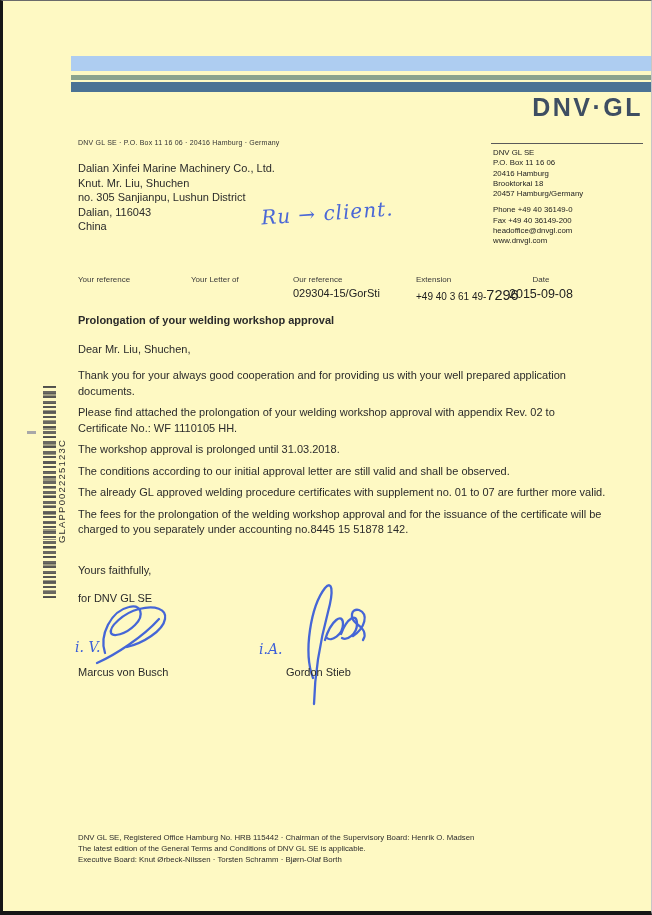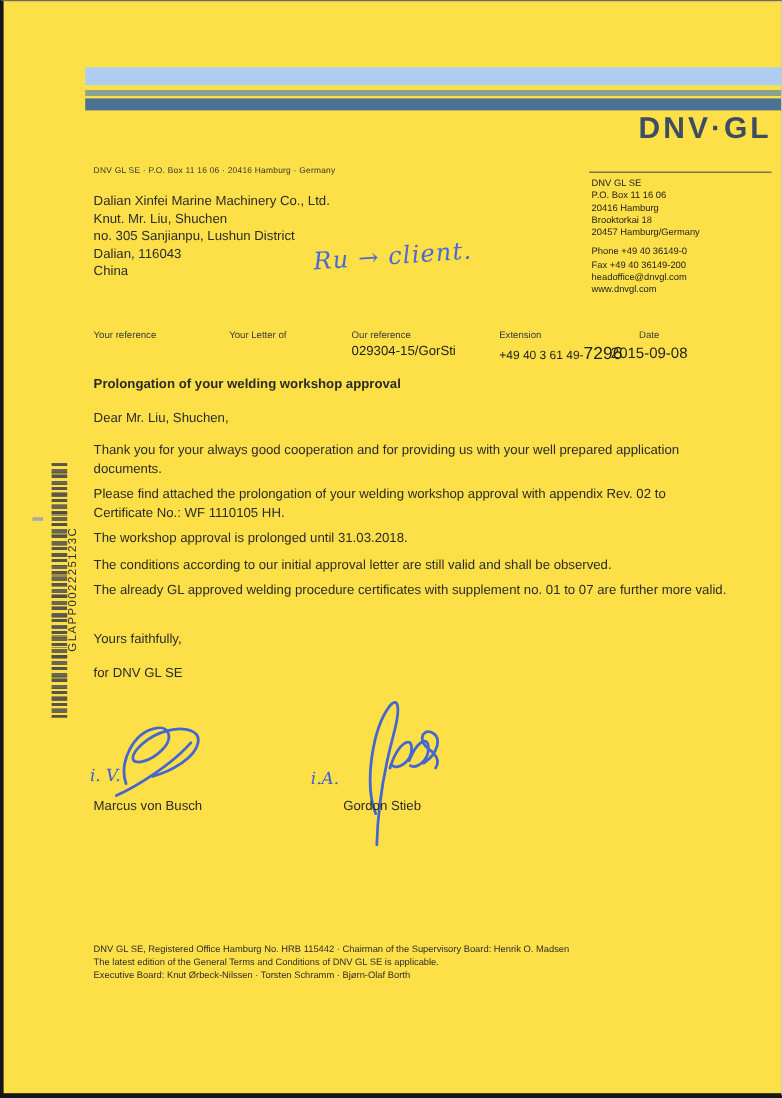--- a/index.html
+++ b/index.html
@@ -1,19 +1,19 @@
 <!DOCTYPE html>
 <html><head>
 <meta charset="utf-8">
 <style>
   * { margin:0; padding:0; box-sizing:border-box; }
   html,body { background:#e8e8e8; }
   body { font-family:"Liberation Sans", sans-serif; }
   #page {
-    position:relative; width:652px; height:915px; background:#fde047;
+    position:relative; width:652px; height:915px; background:#fef9c3;
     margin:0; overflow:hidden;
     border-left:3px solid #161616; border-bottom:4px solid #161616;
     border-top:1px solid #6b6b6b; border-right:1px solid #c6c6c6;
   }
   
   .bar { position:absolute; left:68px; width:580px; }
   .bar-light { top:55px; height:15px; background:#aecdf1; }
   .bar-green { top:74px; height:5px;  background:#8ba38d; }
   .bar-dark  { top:81px; height:10px; background:#4b7294; }
   .logo {
@@ -63,21 +63,21 @@
     background:
       repeating-linear-gradient(to bottom, rgba(70,70,70,0.9) 0 2px, transparent 2px 5px, rgba(80,80,80,0.85) 5px 8px, transparent 8px 10px),
       repeating-linear-gradient(to bottom, rgba(60,60,60,0.5) 0 1px, transparent 1px 7px, rgba(60,60,60,0.5) 7px 10px, transparent 10px 17px);
   }
   .barcode-text {
     position:absolute; left:58px; top:490px; transform:translate(-50%,-50%) rotate(-90deg);
     white-space:nowrap; font-size:9.5px; letter-spacing:1.2px; color:#2f2f2f;
   }
   .fold-mark { position:absolute; left:24px; top:430px; width:9px; height:2.5px; background:#a8a8a8; }
   
-  .footer { position:absolute; left:75px; top:784px; font-size:7.8px; line-height:11.2px; color:#2d2d2d; }
+  .footer { position:absolute; left:75px; top:831px; font-size:7.8px; line-height:11.2px; color:#2d2d2d; }
 </style>
 </head>
 <body>
 
 <div id="page">
 
   <div class="bar bar-light"></div>
   <div class="bar bar-green"></div>
   <div class="bar bar-dark"></div>
   <div class="logo">DNV·GL</div>
@@ -127,20 +127,21 @@
   </div>
 
   <div class="body-text">
     <div class="subject">Prolongation of your welding workshop approval</div>
     <div class="salutation">Dear Mr. Liu, Shuchen,</div>
     <p>Thank you for your always good cooperation and for providing us with your well prepared application documents.</p>
     <p>Please find attached the prolongation of your welding workshop approval with appendix Rev. 02 to Certificate No.: WF 1110105 HH.</p>
     <p>The workshop approval is prolonged until 31.03.2018.</p>
     <p>The conditions according to our initial approval letter are still valid and shall be observed.</p>
     <p>The already GL approved welding procedure certificates with supplement no. 01 to 07 are further more valid.</p>
+    <p>The fees for the prolongation of the welding workshop approval and for the issuance of the certificate will be charged to you separately under accounting no.8445 15 51878 142.</p>
     <div class="valediction">Yours faithfully,</div>
     <div class="for-company">for DNV GL SE</div>
   </div>
 
   <div class="sig-prefix sig-prefix-left">i. V.</div>
   <svg class="sig-svg sig-svg-left" width="105" height="72" viewBox="0 0 105 72">
     <g fill="none" stroke="#3c5fd8" stroke-width="2.3" stroke-linecap="round" opacity="0.95">
       <path d="M10,56 C4,38 16,14 34,10 C46,7 50,18 40,28 C30,38 18,40 16,36 C14,30 28,16 44,12 C60,8 72,12 70,22 C68,34 48,46 32,50"></path>
       <path d="M2,66 C20,58 48,40 64,22"></path>
     </g>

